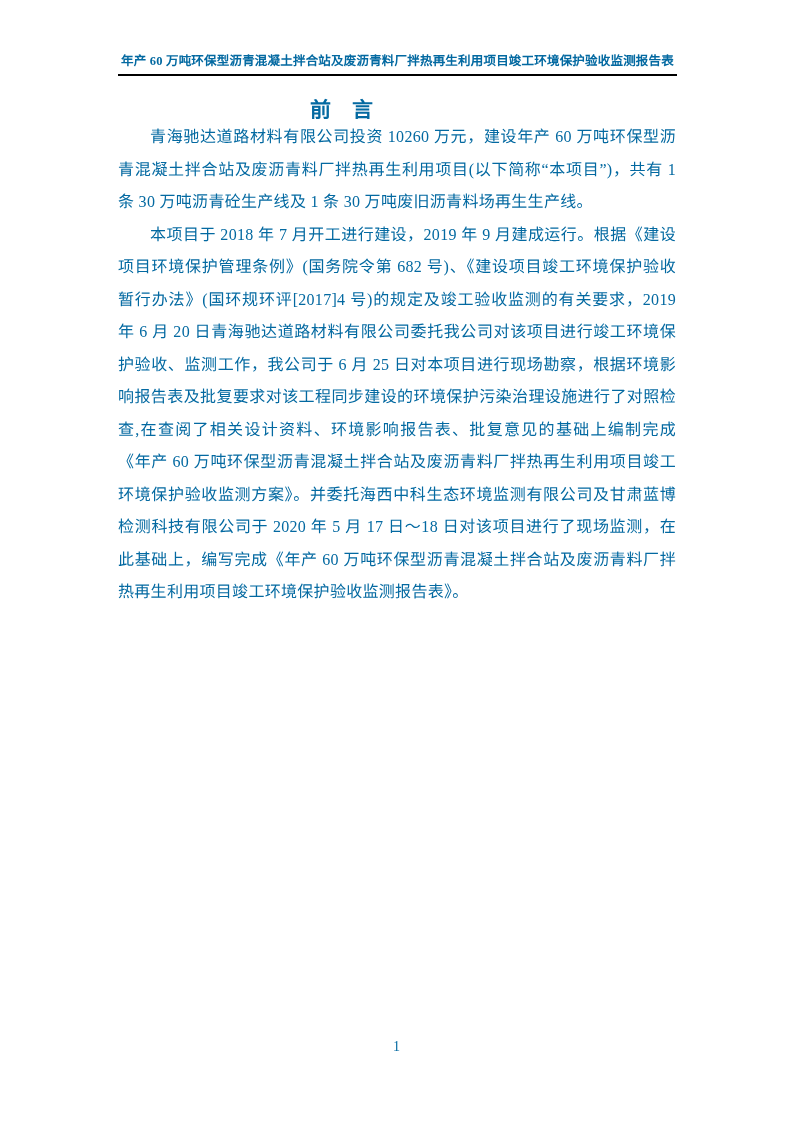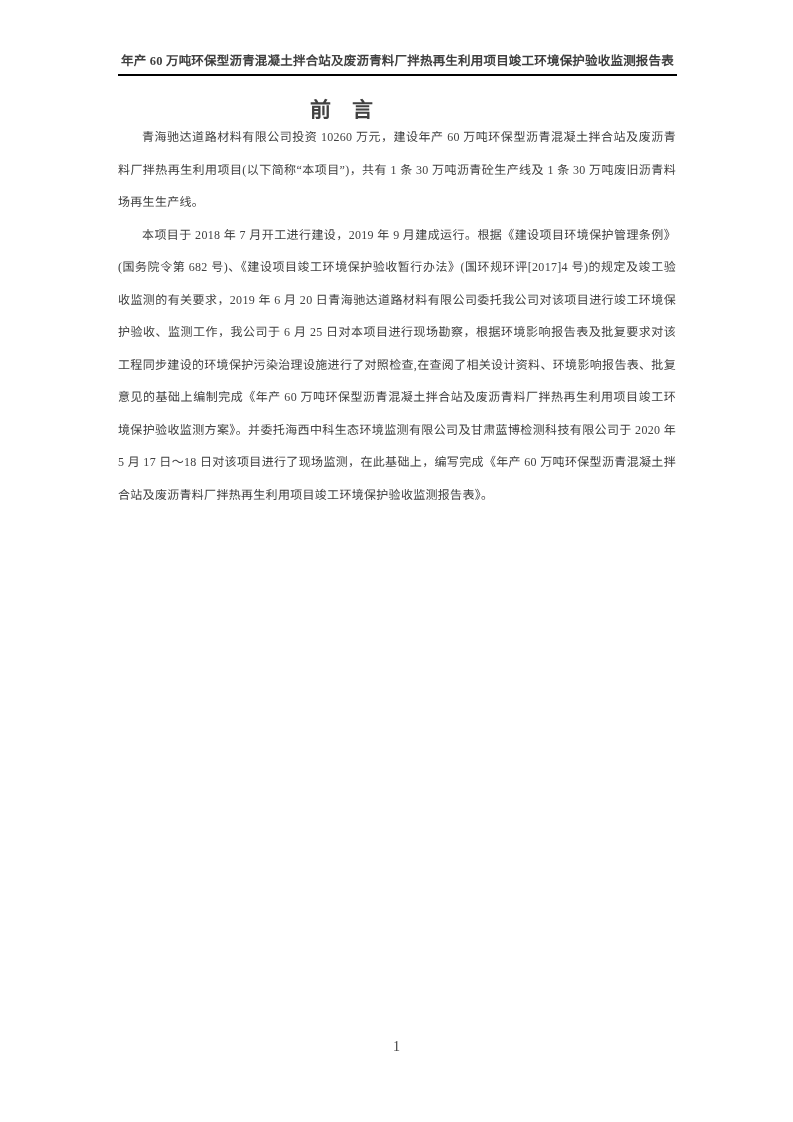--- a/index.html
+++ b/index.html
@@ -5,21 +5,21 @@
   html, body {
     margin: 0;
     padding: 0;
     background: #ffffff;
   }
   .page {
     position: relative;
     width: 793px;
     height: 1122px;
     background: #ffffff;
-    color: #404040;
+    color: #0369a1;
     font-family: "Liberation Serif", "DejaVu Serif", serif;
     overflow: hidden;
   }
   
   .running-header {
     position: absolute;
     top: 52px;
     left: 118px;
     width: 559px;
     text-align: center;
@@ -44,21 +44,21 @@
   }
   
   .doc-body {
     position: absolute;
     top: 121px;
     left: 118px;
     width: 558px;
   }
   .doc-body p {
     margin: 0;
-    font-size: 12px;
+    font-size: 16px;
     line-height: 32.5px;
     text-align: justify;
     text-indent: 2em;
     word-break: break-all;
     letter-spacing: 0.3px;
   }
   
   .page-number {
     position: absolute;
     top: 1038px;

